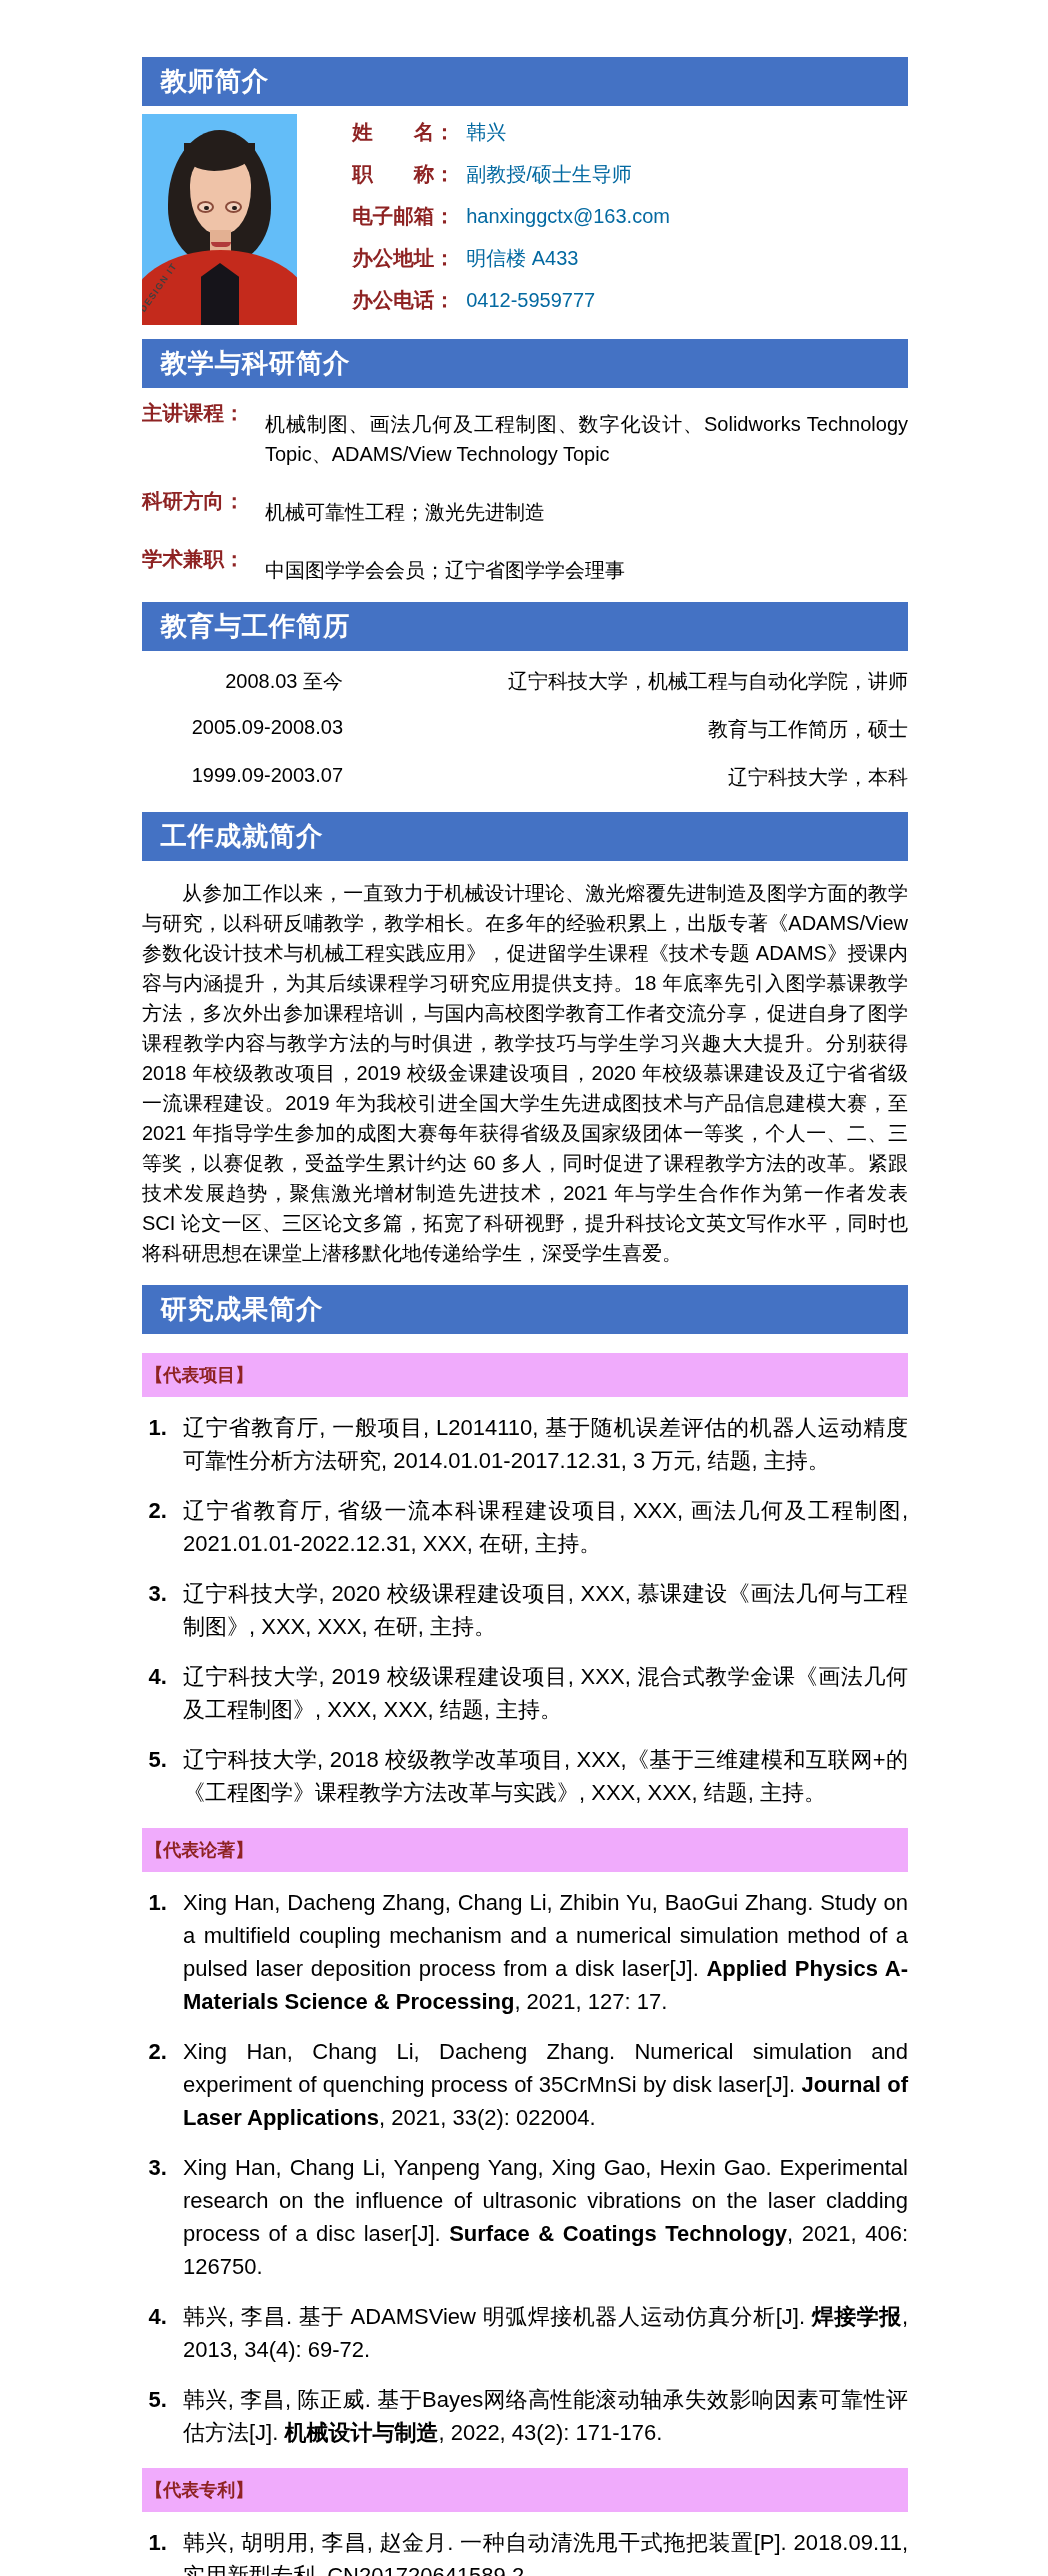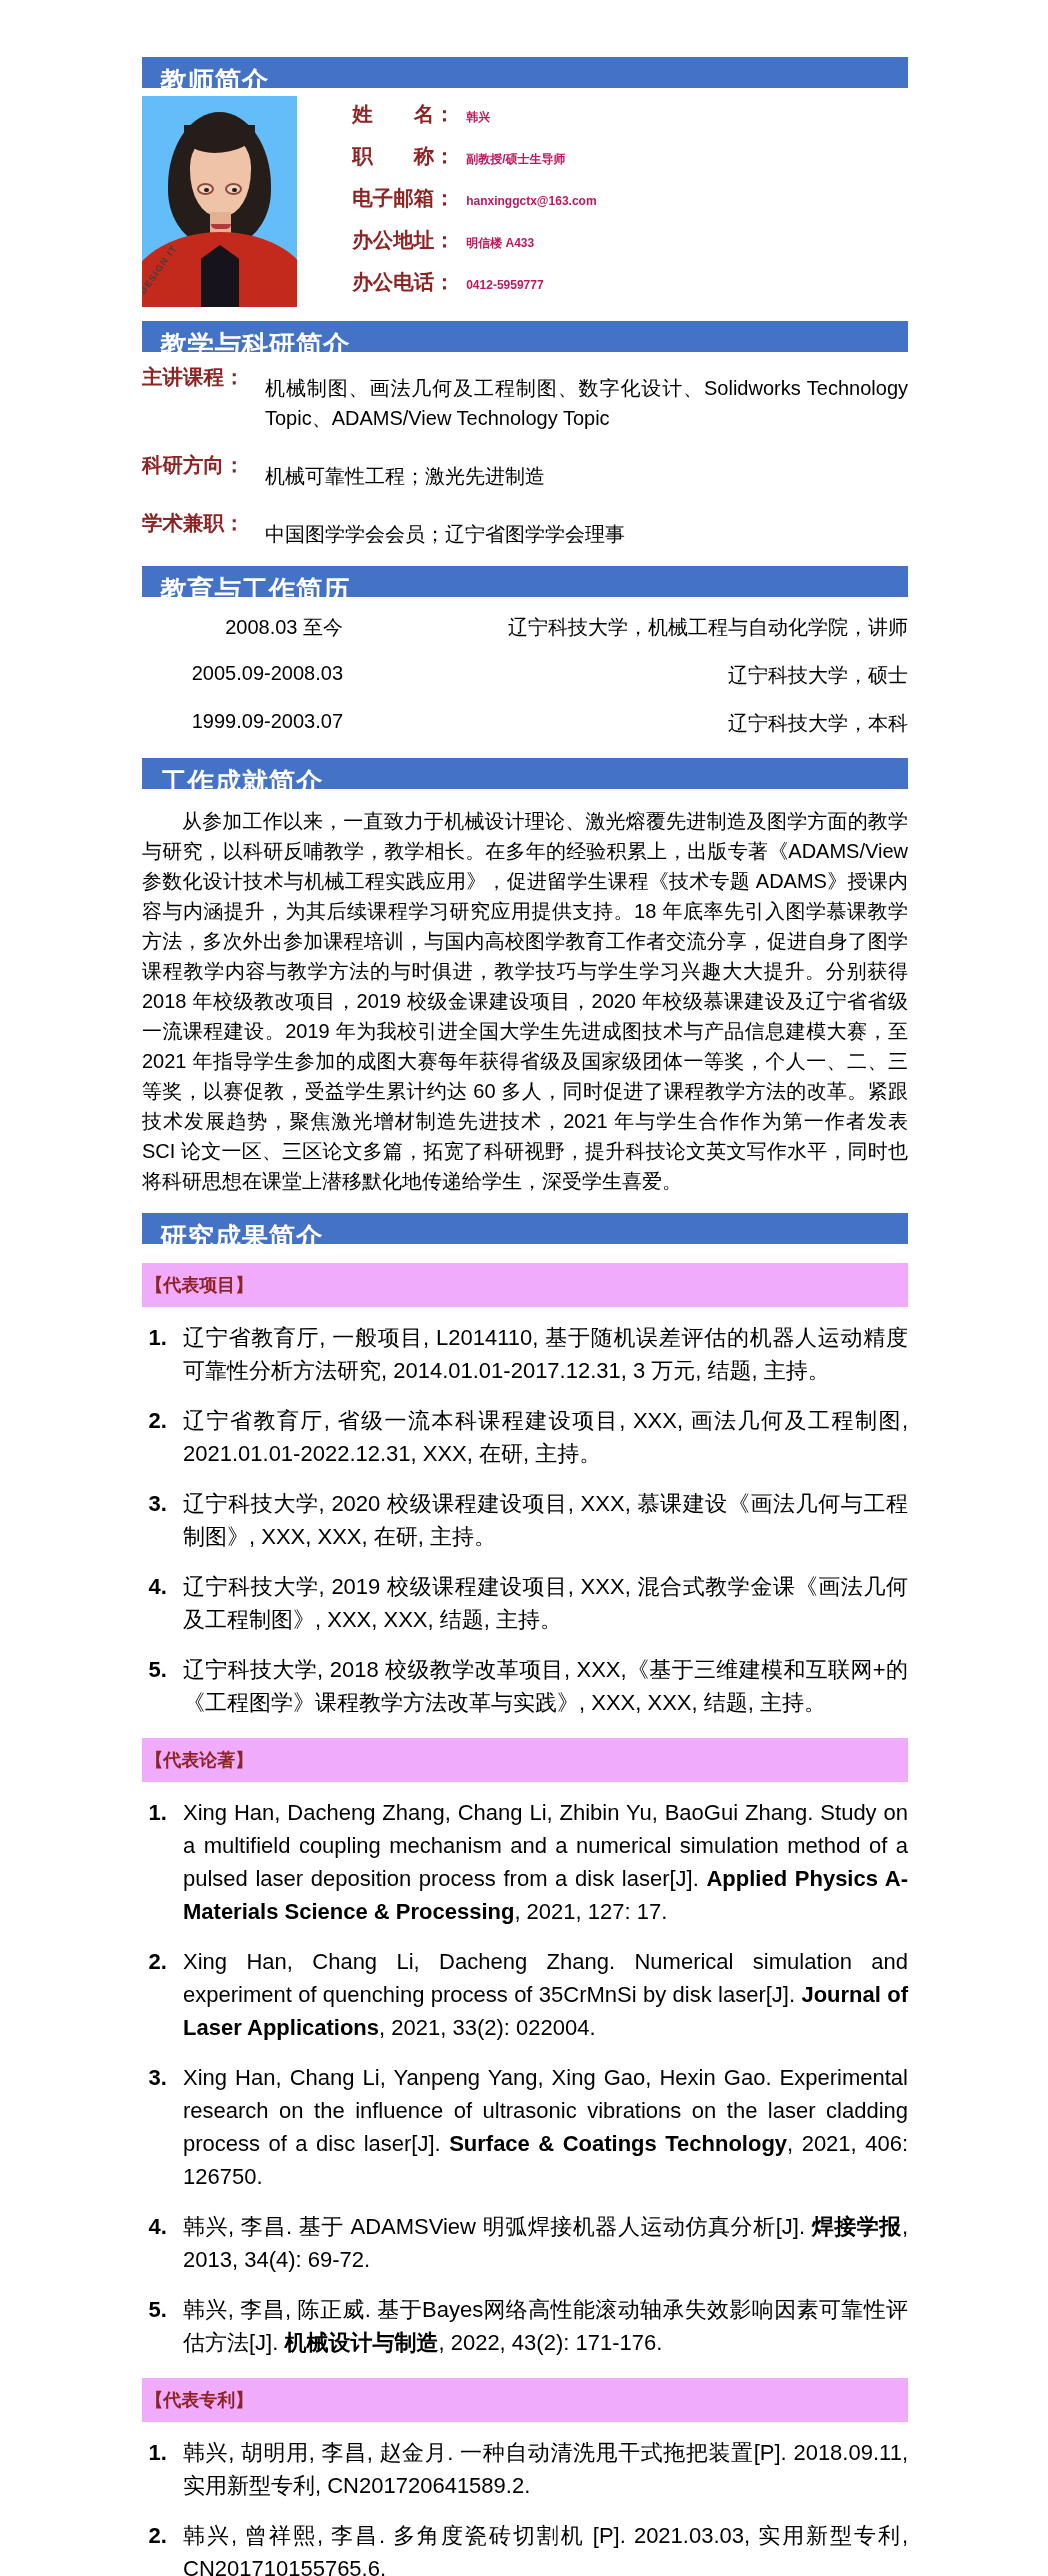--- a/index.html
+++ b/index.html
@@ -11,21 +11,21 @@
     color: #000;
   }
   .page { padding: 57px 140px 46px 142px; }
 
   
   .bar {
     background: #4472C4;
     color: #fff;
     font-weight: bold;
     font-size: 26.4px;
-    height: 31px;
+    height: 49px;
     line-height: 49px;
     padding-left: 18.5px;
     letter-spacing: 0.7px;
   }
 
   
   .strip {
     background: #f0abfc;
     color: #8E2323;
     font-weight: bold;
@@ -52,21 +52,21 @@
   .shirt  { position:absolute; left:59px; top:149px; width:38px; height:62px; background:#16141a; clip-path: polygon(0 22%, 50% 0, 100% 22%, 100% 100%, 0 100%); }
   .watermark {
     position:absolute; left:4px; bottom:10.6px;
     transform: rotate(-55deg); transform-origin: left bottom;
     font-size: 9.2px; font-weight: bold; color: #3f3f3f; letter-spacing: 1.3px;
   }
 
   .info { flex: 1; padding: 4px 0 0 13.2px; }
   .info-row { display: flex; align-items: baseline; height: 42px; margin-left: 42px; }
   .info-label { color: #8E2323; font-weight: bold; font-size: 20.5px; width: 114px; flex-shrink: 0; }
-  .info-value { font-size: 12px; color: #be185d; font-weight: bold; }
+  .info-value { font-size: 20px; color: #0369a1; }
 
   
   .kv-row { display: flex; margin: 10.6px 0 17px 0; }
   .kv-label { color: #8E2323; font-weight: bold; font-size: 20.5px; width: 123px; flex-shrink: 0; line-height: 1.5; }
   .kv-value { font-size: 20px; line-height: 1.5; flex: 1; text-align: justify; margin-top: 11px; }
 
   
   .edu-row { display: flex; margin: 17px 0 21px 0; font-size: 20px; text-align: right; }
   .edu-period { width: 201px; flex-shrink: 0; }
   .edu-detail { flex: 1; }
@@ -162,21 +162,21 @@
 
   <div class="bar">
     <span>教育与工作简历</span>
   </div>
   <div class="edu-row">
     <span class="edu-period">2008.03 至今</span>
     <span class="edu-detail">辽宁科技大学，机械工程与自动化学院，讲师</span>
   </div>
   <div class="edu-row">
     <span class="edu-period">2005.09-2008.03</span>
-    <span class="edu-detail">辽宁科技大学，硕士</span>
+    <span class="edu-detail">教育与工作简历，硕士</span>
   </div>
   <div class="edu-row">
     <span class="edu-period">1999.09-2003.07</span>
     <span class="edu-detail">辽宁科技大学，本科</span>
   </div>
 
   <div class="bar">
     <span>工作成就简介</span>
   </div>
   <p class="para">从参加工作以来，一直致力于机械设计理论、激光熔覆先进制造及图学方面的教学与研究，以科研反哺教学，教学相长。在多年的经验积累上，出版专著《ADAMS/View 参数化设计技术与机械工程实践应用》，促进留学生课程《技术专题 ADAMS》授课内容与内涵提升，为其后续课程学习研究应用提供支持。18 年底率先引入图学慕课教学方法，多次外出参加课程培训，与国内高校图学教育工作者交流分享，促进自身了图学课程教学内容与教学方法的与时俱进，教学技巧与学生学习兴趣大大提升。分别获得 2018 年校级教改项目，2019 校级金课建设项目，2020 年校级慕课建设及辽宁省省级一流课程建设。2019 年为我校引进全国大学生先进成图技术与产品信息建模大赛，至 2021 年指导学生参加的成图大赛每年获得省级及国家级团体一等奖，个人一、二、三等奖，以赛促教，受益学生累计约达 60 多人，同时促进了课程教学方法的改革。紧跟技术发展趋势，聚焦激光增材制造先进技术，2021 年与学生合作作为第一作者发表 SCI 论文一区、三区论文多篇，拓宽了科研视野，提升科技论文英文写作水平，同时也将科研思想在课堂上潜移默化地传递给学生，深受学生喜爱。</p>

